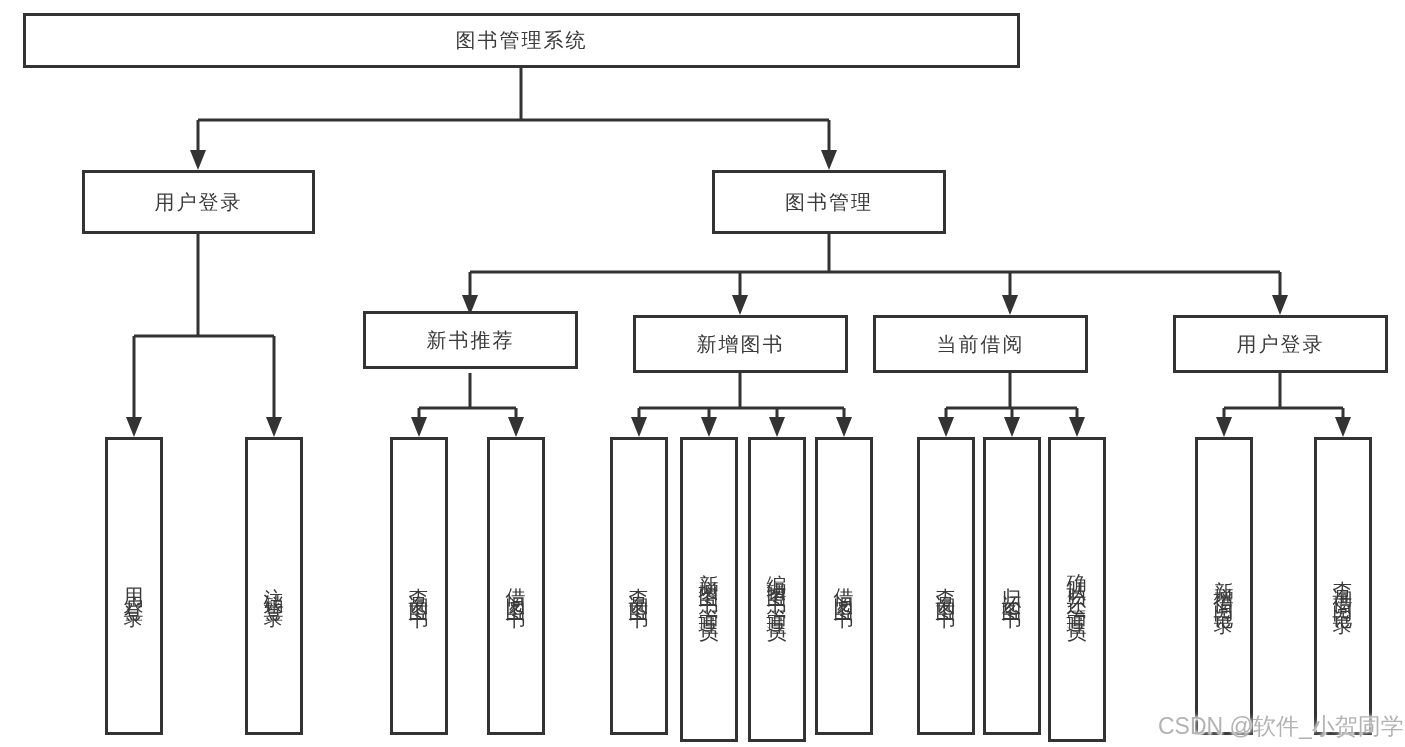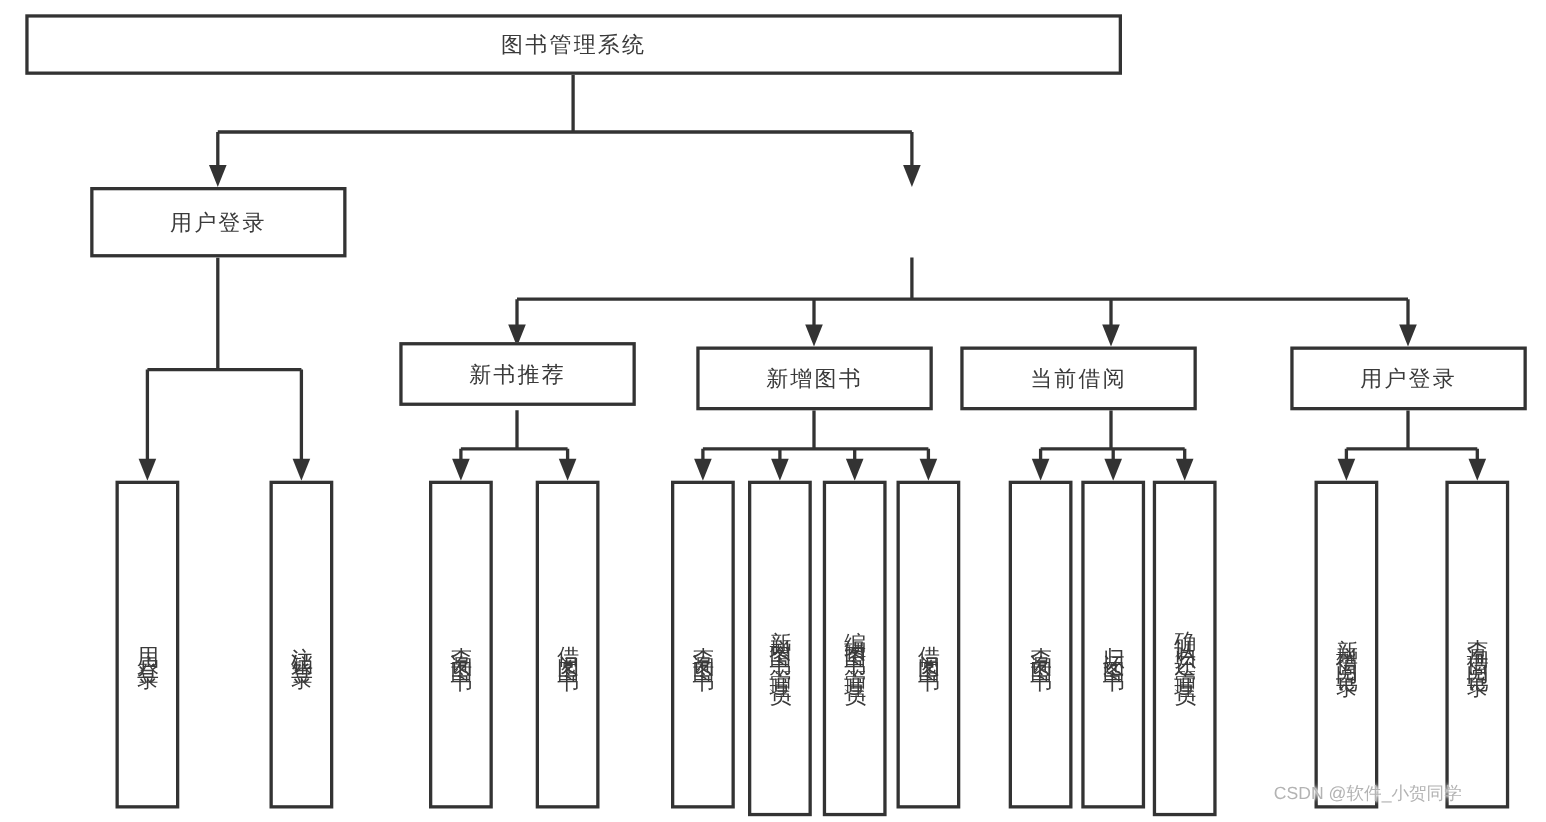--- a/index.html
+++ b/index.html
@@ -28,21 +28,21 @@
     writing-mode:vertical-rl;
     font-size:20px;
     letter-spacing:7px;
     line-height:1;
     color:var(--text);
   }
   .watermark{
     position:absolute;
     left:1158px;top:711px;
     width:245px;
-    font-size:16px;
+    font-size:23px;
     color:var(--watermark);
     text-shadow:0 0 3px #fff,0 0 6px #fff,1px 1px 2px #fff;
     white-space:nowrap;
     z-index:5;
     letter-spacing:0px;
   }
 </style>
 </head>
 <body>
 
@@ -98,20 +98,23 @@
     </g>
   </svg>
 
   <div class="node" style="left:23px;top:13px;width:997px;height:55px">
     <span class="h-label">图书管理系统</span>
   </div>
 
   <div class="node" style="left:82px;top:170px;width:233px;height:64px">
     <span class="h-label">用户登录</span>
   </div>
+  <div class="node" style="left:712px;top:170px;width:234px;height:64px">
+    <span class="h-label">图书管理</span>
+  </div>
 
   <div class="node" style="left:363px;top:311px;width:215px;height:58px">
     <span class="h-label">新书推荐</span>
   </div>
   <div class="node" style="left:633px;top:315px;width:215px;height:58px">
     <span class="h-label">新增图书</span>
   </div>
   <div class="node" style="left:873px;top:315px;width:215px;height:58px">
     <span class="h-label">当前借阅</span>
   </div>

